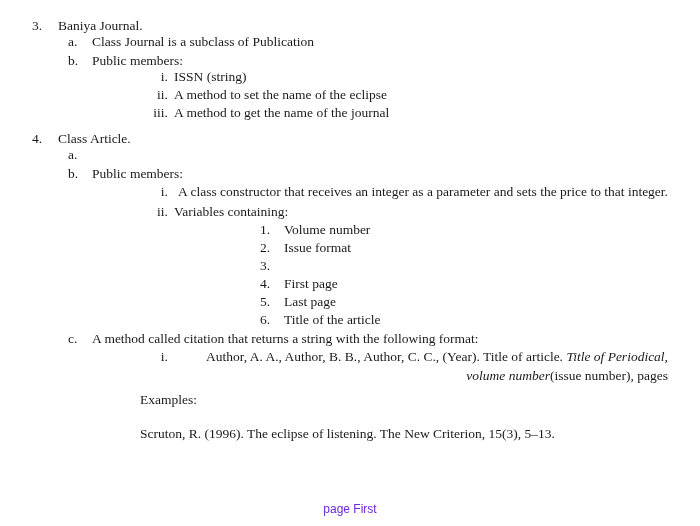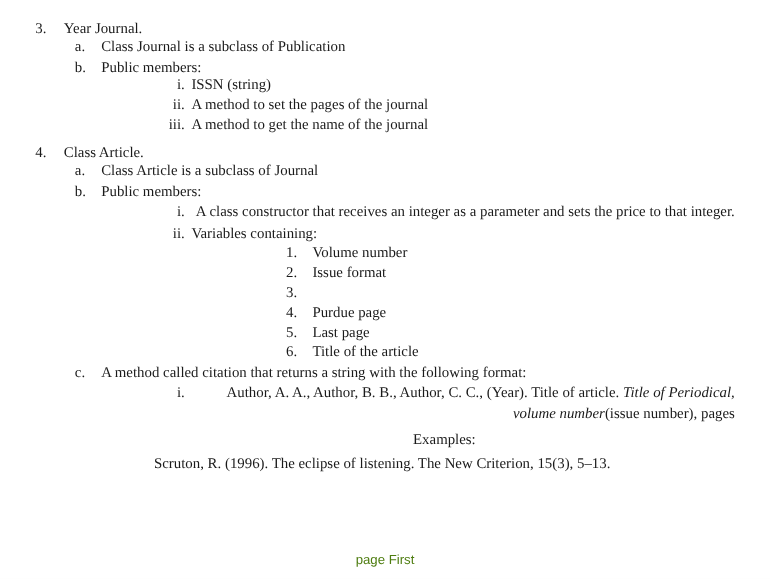--- a/index.html
+++ b/index.html
@@ -83,22 +83,21 @@
     .italic {
       font-style: italic;
     }
 
     .examples-block {
       margin-left: 72px;
       margin-top: 6px;
     }
 
     .examples-label {
-      margin-bottom: 3px;
-      text-align: center;
+      margin-bottom: 16px;
     }
 
     .example-entry {
       margin-bottom: 6px;
       line-height: 1.45;
     }
 
     .bottom-fade {
       position: absolute;
       bottom: 0;
@@ -108,21 +107,21 @@
       background: linear-gradient(transparent, rgba(255,255,255,0.85));
       pointer-events: none;
     }
 
     .page-indicator {
       position: absolute;
       bottom: 10px;
       left: 50%;
       transform: translateX(-50%);
       font-size: 12px;
-      color: #4d7c0f;
+      color: #6d28d9;
       font-family: Arial, sans-serif;
     }
 
     .wrap-line {
       line-height: 1.45;
     }
 
     .section-header {
       display: flex;
       gap: 6px;
@@ -133,21 +132,21 @@
     }
   </style>
 </head>
 <body>
 
 <div class="page">
 
   <div class="section">
     <div class="section-header">
       <span class="section-num">3.</span>
-      <span>Year Journal.</span>
+      <span>Baniya Journal.</span>
     </div>
 
     <div class="level-a">
       <div class="level-a-item">
         <span class="letter">a.</span>
         <span>Class Journal is a subclass of Publication</span>
       </div>
     </div>
 
     <div class="level-a">
@@ -156,40 +155,39 @@
         <span>Public members:</span>
       </div>
 
       <div class="level-i">
         <div class="level-i-item">
           <span class="roman">i.</span>
           <span>ISSN (string)</span>
         </div>
         <div class="level-i-item">
           <span class="roman">ii.</span>
-          <span>A method to set the pages of the journal</span>
+          <span>A method to set the name of the eclipse</span>
         </div>
         <div class="level-i-item">
           <span class="roman">iii.</span>
           <span>A method to get the name of the journal</span>
         </div>
       </div>
     </div>
   </div>
 
   <div class="section">
     <div class="section-header">
       <span class="section-num">4.</span>
       <span>Class Article.</span>
     </div>
 
     <div class="level-a">
       <div class="level-a-item">
         <span class="letter">a.</span>
-        <span>Class Article is a subclass of Journal</span>
       </div>
     </div>
 
     <div class="level-a">
       <div class="level-a-item">
         <span class="letter">b.</span>
         <span>Public members:</span>
       </div>
 
       <div class="level-i">
@@ -210,21 +208,21 @@
           </div>
           <div class="level-1-item">
             <span class="arabic">2.</span>
             <span>Issue format</span>
           </div>
           <div class="level-1-item">
             <span class="arabic">3.</span>
           </div>
           <div class="level-1-item">
             <span class="arabic">4.</span>
-            <span>Purdue page</span>
+            <span>First page</span>
           </div>
           <div class="level-1-item">
             <span class="arabic">5.</span>
             <span>Last page</span>
           </div>
           <div class="level-1-item">
             <span class="arabic">6.</span>
             <span>Title of the article</span>
           </div>
         </div>

